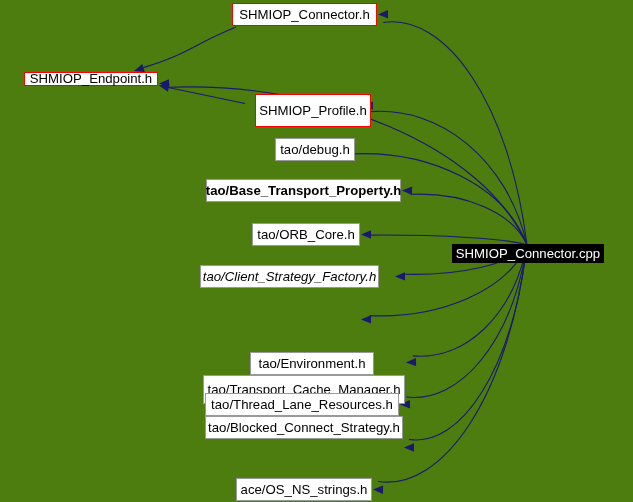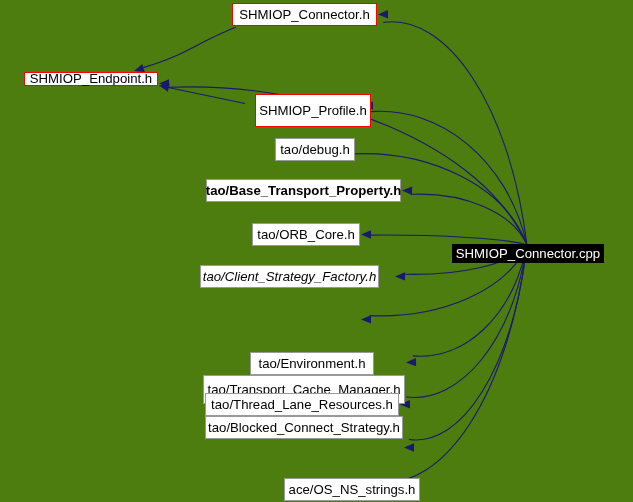--- a/index.html
+++ b/index.html
@@ -120,21 +120,21 @@
       </div>
       <div class="node" style="left: 203px; top: 351px; width: 202px; height: 29px; margin-top: 24px;">
         <span class="node-label">tao/Transport_Cache_Manager.h</span>
       </div>
       <div class="node" style="left: 205px; top: 393px; width: 194px; height: 23px;">
         <span class="node-label">tao/Thread_Lane_Resources.h</span>
       </div>
       <div class="node" style="left: 205px; top: 416px; width: 198px; height: 23px;">
         <span class="node-label">tao/Blocked_Connect_Strategy.h</span>
       </div>
-      <div class="node" style="left: 236px; top: 478px; width: 136px; height: 23px; margin-left: 48px;">
+      <div class="node" style="left: 236px; top: 478px; width: 136px; height: 23px;">
         <span class="node-label">ace/OS_NS_strings.h</span>
       </div>
       <div class="node current" style="left: 452px; top: 244px; width: 152px; height: 19px;">
         <span class="node-label">SHMIOP_Connector.cpp</span>
       </div>
     </div>
 
 </div>
 
 </body></html>

